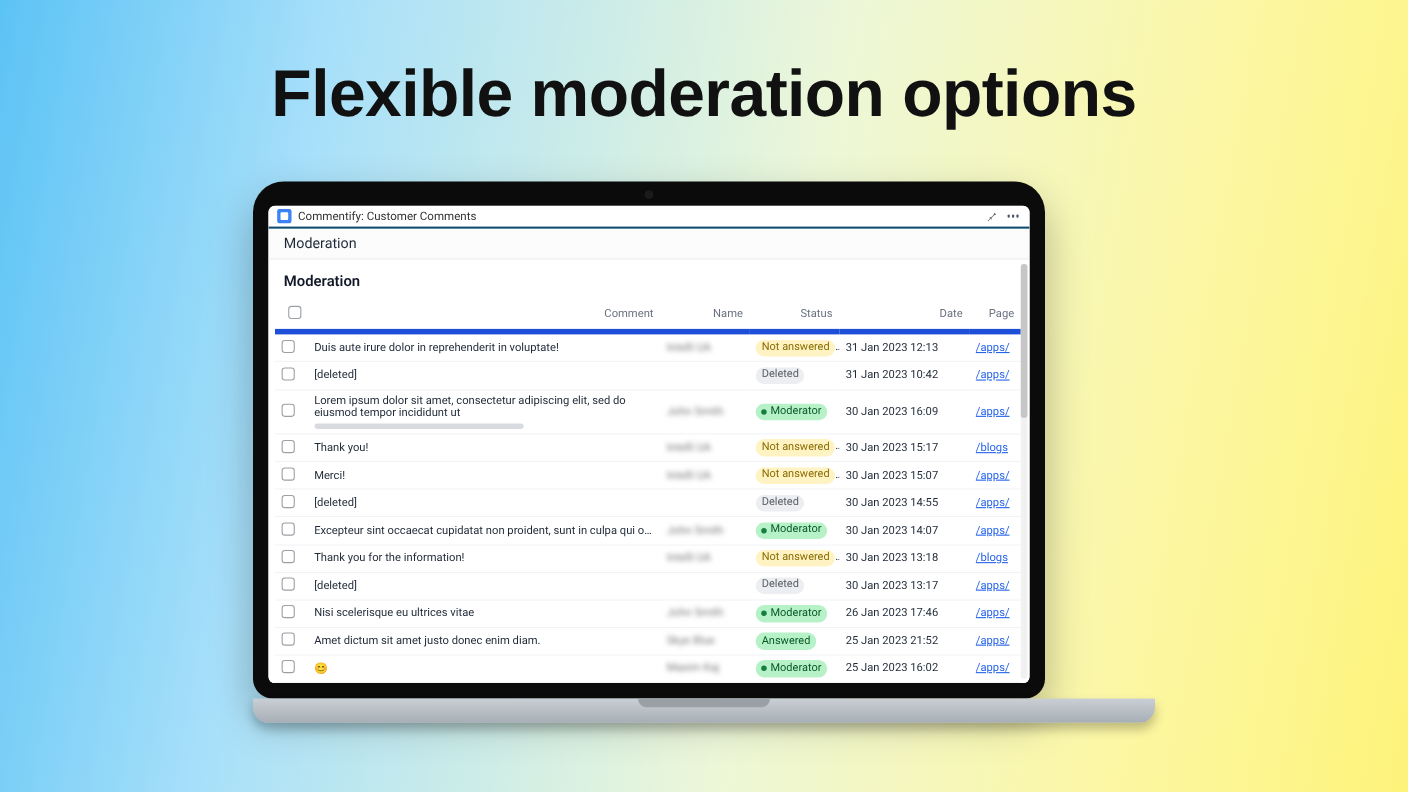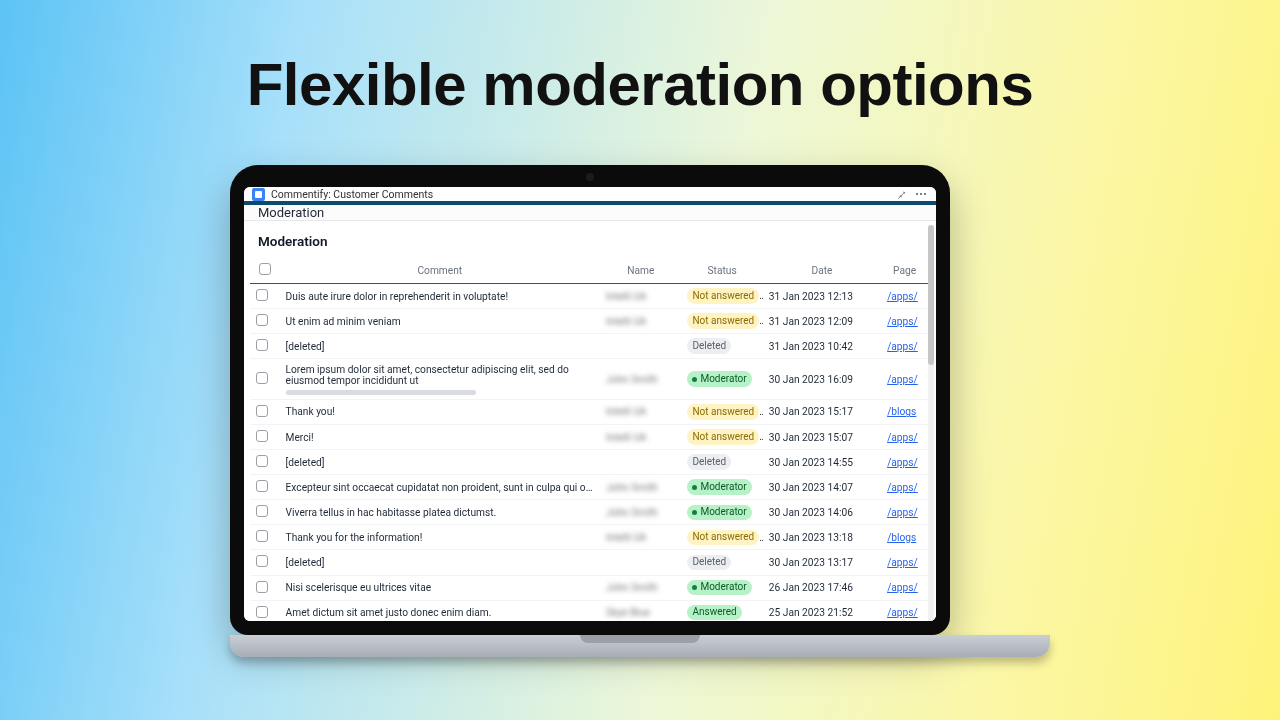--- a/index.html
+++ b/index.html
@@ -38,21 +38,21 @@
     position: relative;
   }
   .baseplate::after {
     content: ""; position: absolute; top: 0; left: 50%; transform: translateX(-50%);
     width: 120px; height: 8px; background: #9aa0a6; border-radius: 0 0 8px 8px;
   }
 
   
   .appbar {
     height: 24px; display: flex; align-items: center; padding: 0 8px;
-    border-bottom: 4px solid #0c4a6e; font-size: 10.5px; color: #303030;
+    border-bottom: 2px solid #0c4a6e; font-size: 10.5px; color: #303030;
     background: #fff;
   }
   .app-icon {
     width: 13px; height: 13px; border-radius: 2px; background: #3b82f6;
     margin-right: 6px; position: relative;
   }
   .app-icon::after { content:""; position:absolute; inset:3px; background:#fff; border-radius:1px; }
   .appbar .spacer { flex: 1; }
   .pin-icon, .more-icon { width: 14px; height: 14px; color: #6b7280; display:flex; align-items:center; justify-content:center; margin-left:6px; cursor:pointer; }
   .pin-icon svg { width:11px; height:11px; }
@@ -72,22 +72,22 @@
 
   .section-title {
     font-size: 13.5px; font-weight: 600; padding: 12px 14px 10px 14px; color:#111827;
   }
 
   table.mod {
     width: calc(100% - 14px); border-collapse: collapse; font-size: 10.2px; color:#1f2937;
     table-layout: fixed; margin-left: 6px;
   }
   table.mod th {
-    text-align: center; font-weight: 400; color:#6b7280; padding: 4px 6px 6px 6px;
-    border-bottom: 1px solid #1d4ed8;
+    text-align: right; font-weight: 400; color:#6b7280; padding: 4px 6px 6px 6px;
+    border-bottom: 5px solid #1d4ed8;
   }
   table.mod td {
     padding: 4.3px 6px; border-bottom: 1px solid #f2f3f5; white-space: nowrap; overflow:hidden; text-overflow: ellipsis;
     vertical-align: middle;
   }
   col.c-check { width: 24px; }
   col.c-comment { width: 260px; }
   col.c-name { width: 66px; }
   col.c-status { width: 66px; }
   col.c-date { width: 96px; }
@@ -179,28 +179,20 @@
                 <tr>
     <td><span class="chk"></span></td>
     <td class="comment-cell">Duis aute irure dolor in reprehenderit in voluptate!</td>
     <td><span class="blurred">Intelli UA</span></td>
     <td><span class="badge na">Not answered</span></td>
     <td>31 Jan 2023 12:13</td>
     <td><span class="lnk">/apps/</span></td>
   </tr>
                 <tr>
     <td><span class="chk"></span></td>
-    <td class="comment-cell">Ut enim ad minim veniam</td>
-    <td><span class="blurred">Intelli UA</span></td>
-    <td><span class="badge na">Not answered</span></td>
-    <td>31 Jan 2023 12:09</td>
-    <td><span class="lnk">/apps/</span></td>
-  </tr>
-                <tr>
-    <td><span class="chk"></span></td>
     <td class="comment-cell">[deleted]</td>
     <td></td>
     <td><span class="badge del">Deleted</span></td>
     <td>31 Jan 2023 10:42</td>
     <td><span class="lnk">/apps/</span></td>
   </tr>
                 <tr class="long-comment-row">
     <td><span class="chk"></span></td>
     <td class="comment-cell">Lorem ipsum dolor sit amet, consectetur adipiscing elit, sed do eiusmod tempor incididunt ut<span class="scrub"></span></td>
     <td><span class="blurred">John Smith</span></td>
@@ -235,28 +227,20 @@
                 <tr>
     <td><span class="chk"></span></td>
     <td class="comment-cell">Excepteur sint occaecat cupidatat non proident, sunt in culpa qui officia deserunt.</td>
     <td><span class="blurred">John Smith</span></td>
     <td><span class="badge mod"><span class="dot"></span>Moderator</span></td>
     <td>30 Jan 2023 14:07</td>
     <td><span class="lnk">/apps/</span></td>
   </tr>
                 <tr>
     <td><span class="chk"></span></td>
-    <td class="comment-cell">Viverra tellus in hac habitasse platea dictumst.</td>
-    <td><span class="blurred">John Smith</span></td>
-    <td><span class="badge mod"><span class="dot"></span>Moderator</span></td>
-    <td>30 Jan 2023 14:06</td>
-    <td><span class="lnk">/apps/</span></td>
-  </tr>
-                <tr>
-    <td><span class="chk"></span></td>
     <td class="comment-cell">Thank you for the information!</td>
     <td><span class="blurred">Intelli UA</span></td>
     <td><span class="badge na">Not answered</span></td>
     <td>30 Jan 2023 13:18</td>
     <td><span class="lnk">/blogs</span></td>
   </tr>
                 <tr>
     <td><span class="chk"></span></td>
     <td class="comment-cell">[deleted]</td>
     <td></td>

